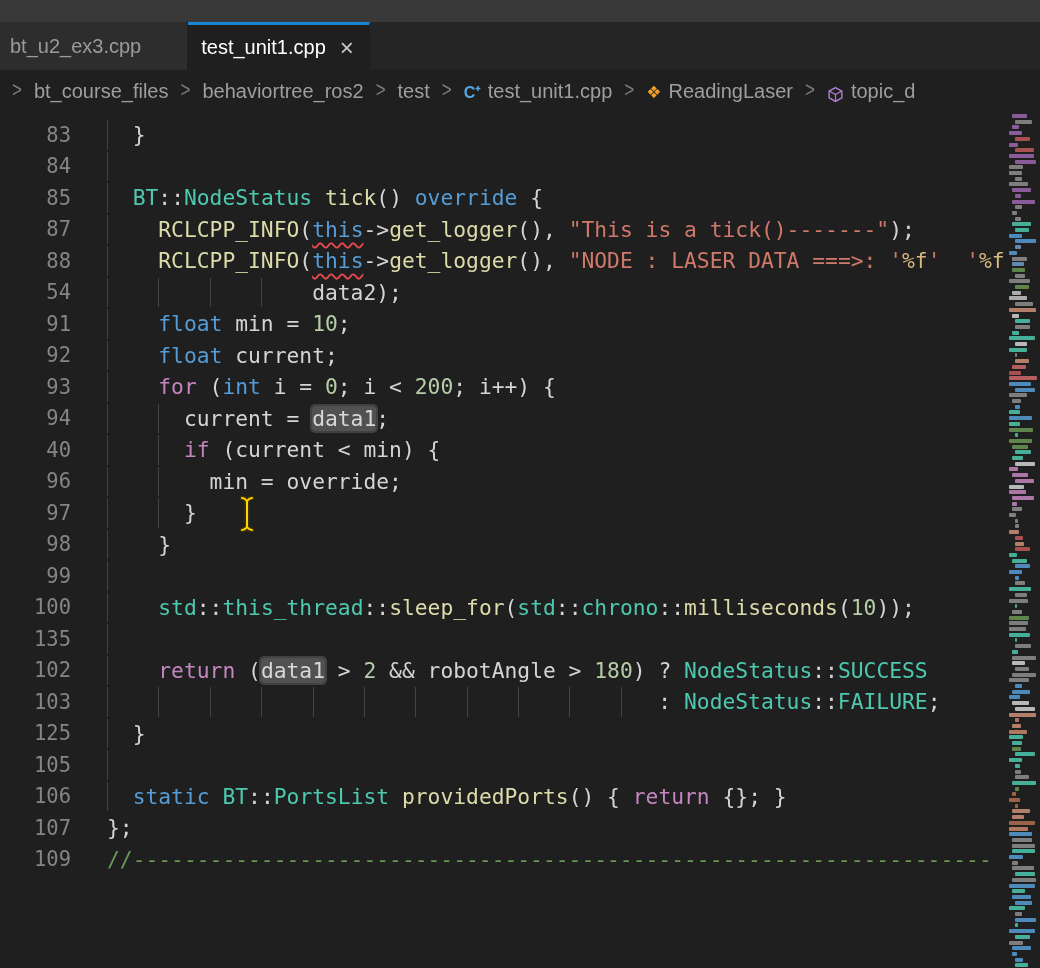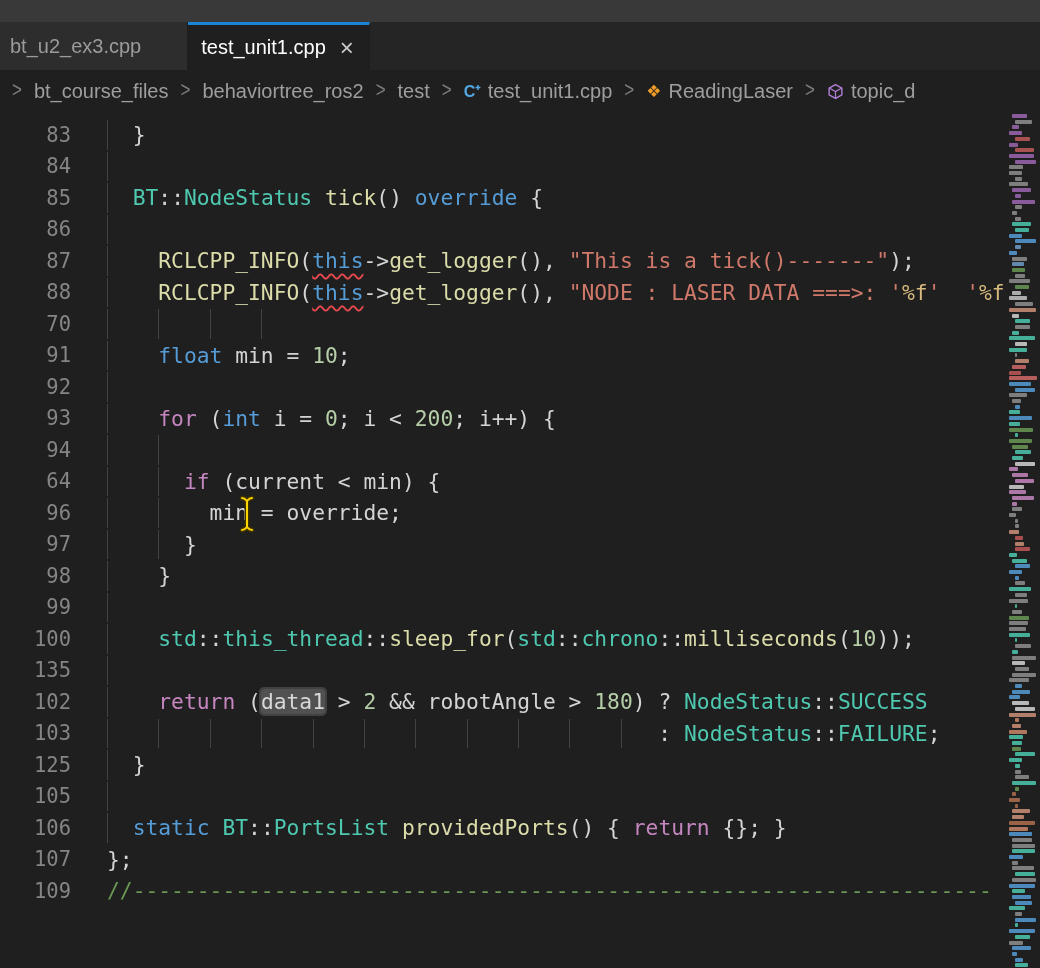--- a/index.html
+++ b/index.html
@@ -15,21 +15,21 @@
        color:#9b9b9b;font-size:20px;padding:0 46px 0 10px;border-right:1px solid #1f1f1f;cursor:pointer;}
   .tab.active{background:#1f1f1f;color:#ffffff;border-top:3px solid #1a85d6;padding:0 15px 0 13px;}
   .tab-close{margin-left:14px;color:#c8c8c8;font-size:24px;line-height:1;display:none;}
   .tab.active .tab-close{display:inline;}
 
   
   .breadcrumbs{position:absolute;top:70px;left:0;right:0;height:42px;background:#1f1f1f;
        display:flex;align-items:center;gap:12px;padding-left:12px;color:#9e9e9e;font-size:20px;
        white-space:nowrap;overflow:hidden;}
   .bc-chev{color:#7d7d7d;font-size:17px;transform:scaleY(1.25);}
-  .bc-item{display:flex;align-items:center;gap:7px;cursor:pointer;}
+  .bc-item{display:flex;align-items:flex-end;gap:7px;cursor:pointer;}
   .bc-ico-cpp{color:#52a7e0;font-weight:bold;font-size:16px;}
   .bc-ico-class{color:#ee9d28;font-size:17px;}
 
   
   .editor{position:absolute;top:112px;left:0;right:0;bottom:0;background:#1f1f1f;
           font-family:"DejaVu Sans Mono",monospace;font-size:21.3px;}
   .lines{position:absolute;top:7px;left:0;width:1008px;overflow:hidden;}
   .line{position:relative;height:31.5px;display:flex;align-items:center;white-space:pre;}
   .lnum{flex:0 0 107px;box-sizing:border-box;text-align:right;padding-right:36px;color:#858585;font-size:20.5px;}
   .guide{position:absolute;top:1px;bottom:1px;width:1px;background:#434343;}
@@ -99,29 +99,28 @@
           </svg>
         </span>
         <span class="bc-label">topic_d</span>
       </span>
     </div>
   <div class="editor">
     <div class="lines" id="lines">
         <div class="line"><div class="guide" style="left: 107px;"></div><div class="lnum">83</div><div class="code"><span class="tk-pl">  }</span></div></div>
         <div class="line"><div class="guide" style="left: 107px;"></div><div class="lnum">84</div><div class="code"></div></div>
         <div class="line"><div class="guide" style="left: 107px;"></div><div class="lnum">85</div><div class="code"><span class="tk-pl">  </span><span class="tk-typ">BT</span><span class="tk-pl">::</span><span class="tk-typ">NodeStatus</span><span class="tk-pl"> </span><span class="tk-fn">tick</span><span class="tk-pl">() </span><span class="tk-kw">override</span><span class="tk-pl"> {</span></div></div>
-        <div class="line"><div class="guide" style="left: 107px;"></div><div class="lnum">86</div><div class="code"></div></div>
         <div class="line"><div class="guide" style="left: 107px;"></div><div class="lnum">87</div><div class="code"><span class="tk-pl">    </span><span class="tk-fn">RCLCPP_INFO</span><span class="tk-pl">(</span><span class="tk-ths">this</span><span class="tk-pl">-&gt;</span><span class="tk-fn">get_logger</span><span class="tk-pl">(), </span><span class="tk-str">"This is a tick()-------"</span><span class="tk-pl">);</span></div></div>
         <div class="line"><div class="guide" style="left: 107px;"></div><div class="lnum">88</div><div class="code"><span class="tk-pl">    </span><span class="tk-fn">RCLCPP_INFO</span><span class="tk-pl">(</span><span class="tk-ths">this</span><span class="tk-pl">-&gt;</span><span class="tk-fn">get_logger</span><span class="tk-pl">(), </span><span class="tk-str">"NODE : LASER DATA ===&gt;: '</span><span class="tk-esc">%f</span><span class="tk-str">'  '</span><span class="tk-esc">%f</span><span class="tk-str">'</span></div></div>
-        <div class="line"><div class="guide" style="left: 107px;"></div><div class="guide" style="left: 158.384px;"></div><div class="guide" style="left: 209.768px;"></div><div class="guide" style="left: 261.152px;"></div><div class="lnum">70</div></div>
+        <div class="line"><div class="guide" style="left: 107px;"></div><div class="guide" style="left: 158.384px;"></div><div class="guide" style="left: 209.768px;"></div><div class="guide" style="left: 261.152px;"></div><div class="lnum">54</div><div class="code"><span class="tk-pl">                data2);</span></div></div>
         <div class="line"><div class="guide" style="left: 107px;"></div><div class="lnum">91</div><div class="code"><span class="tk-pl">    </span><span class="tk-kw">float</span><span class="tk-pl"> min = </span><span class="tk-num">10</span><span class="tk-pl">;</span></div></div>
-        <div class="line"><div class="guide" style="left: 107px;"></div><div class="lnum">92</div></div>
+        <div class="line"><div class="guide" style="left: 107px;"></div><div class="lnum">92</div><div class="code"><span class="tk-pl">    </span><span class="tk-kw">float</span><span class="tk-pl"> current;</span></div></div>
         <div class="line"><div class="guide" style="left: 107px;"></div><div class="lnum">93</div><div class="code"><span class="tk-pl">    </span><span class="tk-ctl">for</span><span class="tk-pl"> (</span><span class="tk-kw">int</span><span class="tk-pl"> i = </span><span class="tk-num">0</span><span class="tk-pl">; i &lt; </span><span class="tk-num">200</span><span class="tk-pl">; i++) {</span></div></div>
-        <div class="line"><div class="guide" style="left: 107px;"></div><div class="guide" style="left: 158.384px;"></div><div class="lnum">94</div></div>
-        <div class="line"><div class="guide" style="left: 107px;"></div><div class="guide" style="left: 158.384px;"></div><div class="lnum">64</div><div class="code"><span class="tk-pl">      </span><span class="tk-ctl">if</span><span class="tk-pl"> (current &lt; min) {</span></div></div>
+        <div class="line"><div class="guide" style="left: 107px;"></div><div class="guide" style="left: 158.384px;"></div><div class="lnum">94</div><div class="code"><span class="tk-pl">      current = </span><span class="tk-hl">data1</span><span class="tk-pl">;</span></div></div>
+        <div class="line"><div class="guide" style="left: 107px;"></div><div class="guide" style="left: 158.384px;"></div><div class="lnum">40</div><div class="code"><span class="tk-pl">      </span><span class="tk-ctl">if</span><span class="tk-pl"> (current &lt; min) {</span></div></div>
         <div class="line"><div class="guide" style="left: 107px;"></div><div class="guide" style="left: 158.384px;"></div><div class="lnum">96</div><div class="code"><span class="tk-pl">        min = override;</span></div></div>
         <div class="line"><div class="guide" style="left: 107px;"></div><div class="guide" style="left: 158.384px;"></div><div class="lnum">97</div><div class="code"><span class="tk-pl">      }</span></div></div>
         <div class="line"><div class="guide" style="left: 107px;"></div><div class="lnum">98</div><div class="code"><span class="tk-pl">    }</span></div></div>
         <div class="line"><div class="guide" style="left: 107px;"></div><div class="lnum">99</div><div class="code"></div></div>
         <div class="line"><div class="guide" style="left: 107px;"></div><div class="lnum">100</div><div class="code"><span class="tk-pl">    </span><span class="tk-typ">std</span><span class="tk-pl">::</span><span class="tk-typ">this_thread</span><span class="tk-pl">::</span><span class="tk-fn">sleep_for</span><span class="tk-pl">(</span><span class="tk-typ">std</span><span class="tk-pl">::</span><span class="tk-typ">chrono</span><span class="tk-pl">::</span><span class="tk-fn">milliseconds</span><span class="tk-pl">(</span><span class="tk-num">10</span><span class="tk-pl">));</span></div></div>
         <div class="line"><div class="guide" style="left: 107px;"></div><div class="lnum">135</div><div class="code"></div></div>
         <div class="line"><div class="guide" style="left: 107px;"></div><div class="lnum">102</div><div class="code"><span class="tk-pl">    </span><span class="tk-ctl">return</span><span class="tk-pl"> (</span><span class="tk-hl">data1</span><span class="tk-pl"> &gt; </span><span class="tk-num">2</span><span class="tk-pl"> &amp;&amp; robotAngle &gt; </span><span class="tk-num">180</span><span class="tk-pl">) ? </span><span class="tk-typ">NodeStatus</span><span class="tk-pl">::</span><span class="tk-typ">SUCCESS</span></div></div>
         <div class="line"><div class="guide" style="left: 107px;"></div><div class="guide" style="left: 158.384px;"></div><div class="guide" style="left: 209.768px;"></div><div class="guide" style="left: 261.152px;"></div><div class="guide" style="left: 312.536px;"></div><div class="guide" style="left: 363.92px;"></div><div class="guide" style="left: 415.304px;"></div><div class="guide" style="left: 466.688px;"></div><div class="guide" style="left: 518.072px;"></div><div class="guide" style="left: 569.456px;"></div><div class="guide" style="left: 620.84px;"></div><div class="lnum">103</div><div class="code"><span class="tk-pl">                                           : </span><span class="tk-typ">NodeStatus</span><span class="tk-pl">::</span><span class="tk-typ">FAILURE</span><span class="tk-pl">;</span></div></div>
         <div class="line"><div class="guide" style="left: 107px;"></div><div class="lnum">125</div><div class="code"><span class="tk-pl">  }</span></div></div>
         <div class="line"><div class="guide" style="left: 107px;"></div><div class="lnum">105</div><div class="code"></div></div>

